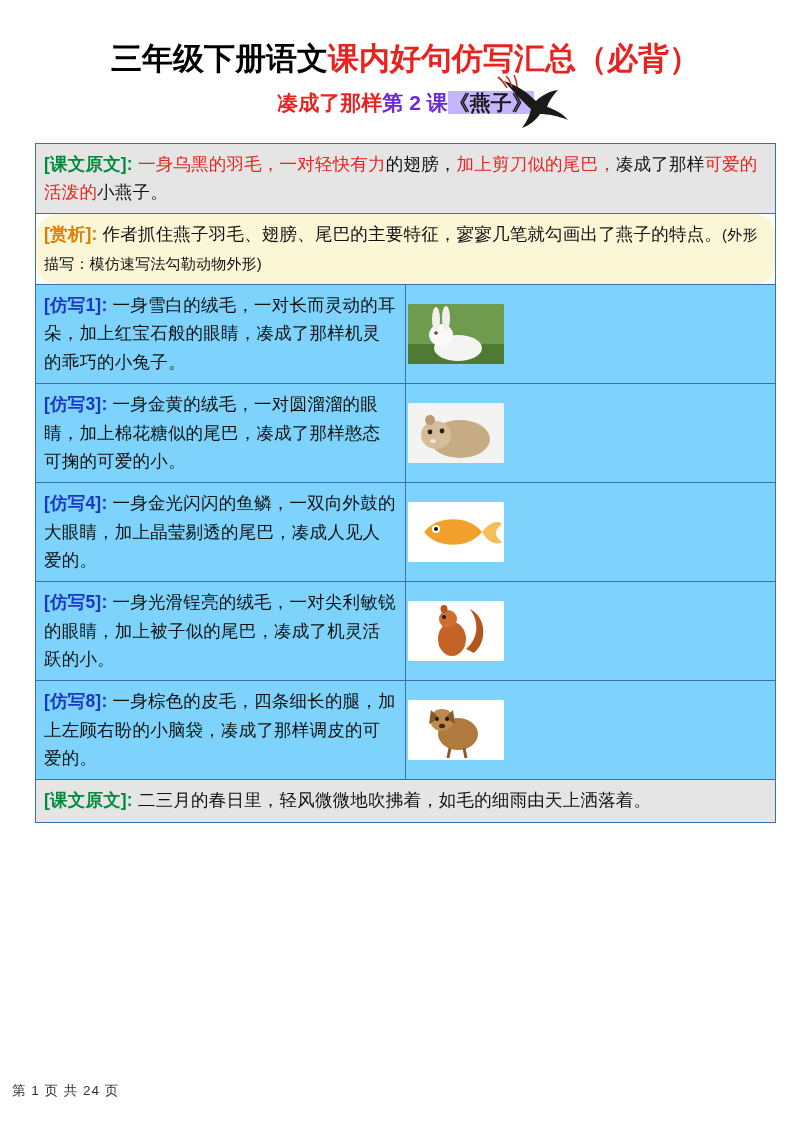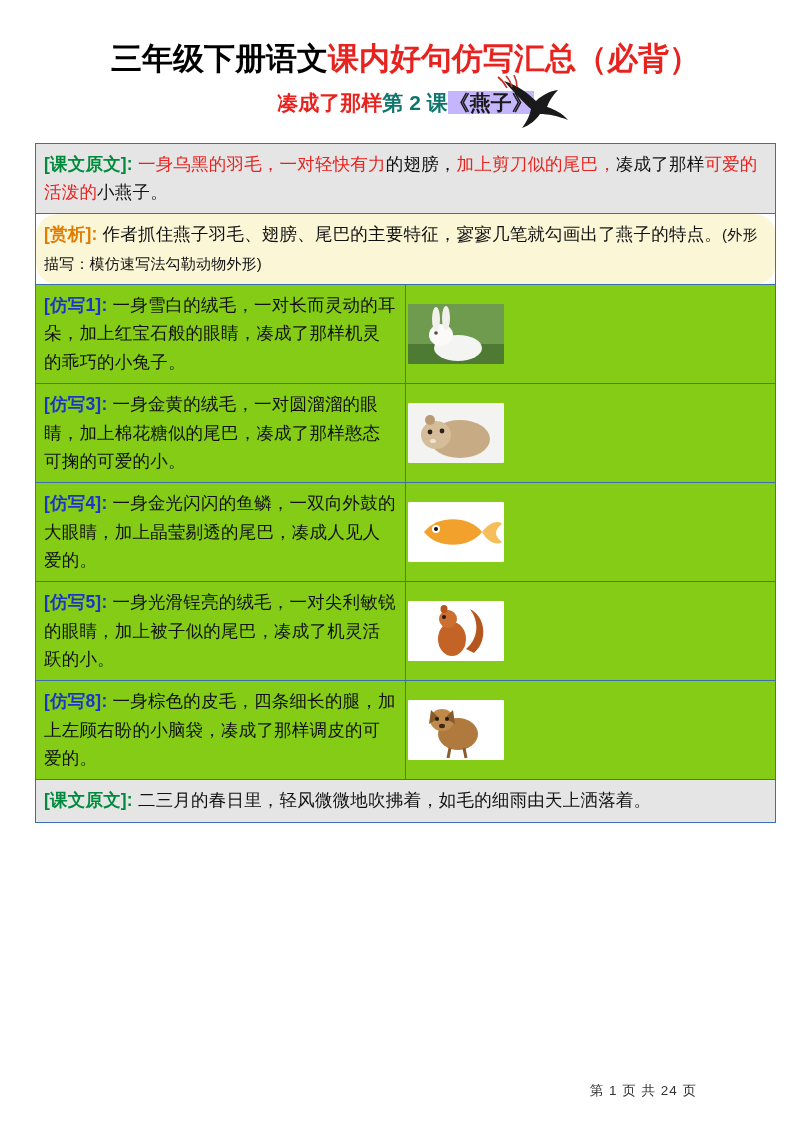--- a/index.html
+++ b/index.html
@@ -41,21 +41,21 @@
     margin-top: 10px;
     height: 46px;
   }
   .subtitle {
     font-weight: bold;
     font-size: 21px;
     display: inline-block;
     vertical-align: middle;
   }
   .subtitle .red { color: #e8231f; }
-  .subtitle .dark { color: #0f766e; }
+  .subtitle .dark { color: #6d28d9; }
   .subtitle .hl {
     background: #c4b5fd;
     color: #1a1a1a;
     padding: 0 1px;
   }
   .swallow {
     position: absolute;
     right: 205px;
     top: -14px;
     width: 84px;
@@ -81,42 +81,42 @@
   }
   .tag-green { color: #008a3c; font-weight: bold; }
   .tag-orange { color: #e07c00; font-weight: bold; }
   .tag-blue { color: #1b36c4; font-weight: bold; }
   .red-t { color: #e8231f; }
   .black-t { color: #111; }
   .small-note { font-size: 15px; }
 
   tr.orig td { background: #e5e5e5; }
   tr.appr td { background: #fbf6d6; border-radius: 22px; }
-  tr.imit td { background: #84cc16; }
+  tr.imit td { background: #7dd3fc; }
 
   td.pic {
     width: 98px;
     padding: 2px;
     text-align: center;
     background: #fff;
   }
   .thumb {
     width: 96px;
     height: 100%;
     display: block;
     border-radius: 1px;
   }
 
   
   .footer {
     position: absolute;
     bottom: 22px;
-    left: 4px;
+    left: 12px;
     width: 693px;
-    text-align: right;
+    text-align: left;
     font-size: 13.5px;
     color: #333;
     letter-spacing: 1px;
   }
 </style>
 </head>
 <body>
 
 <div class="page">
 

